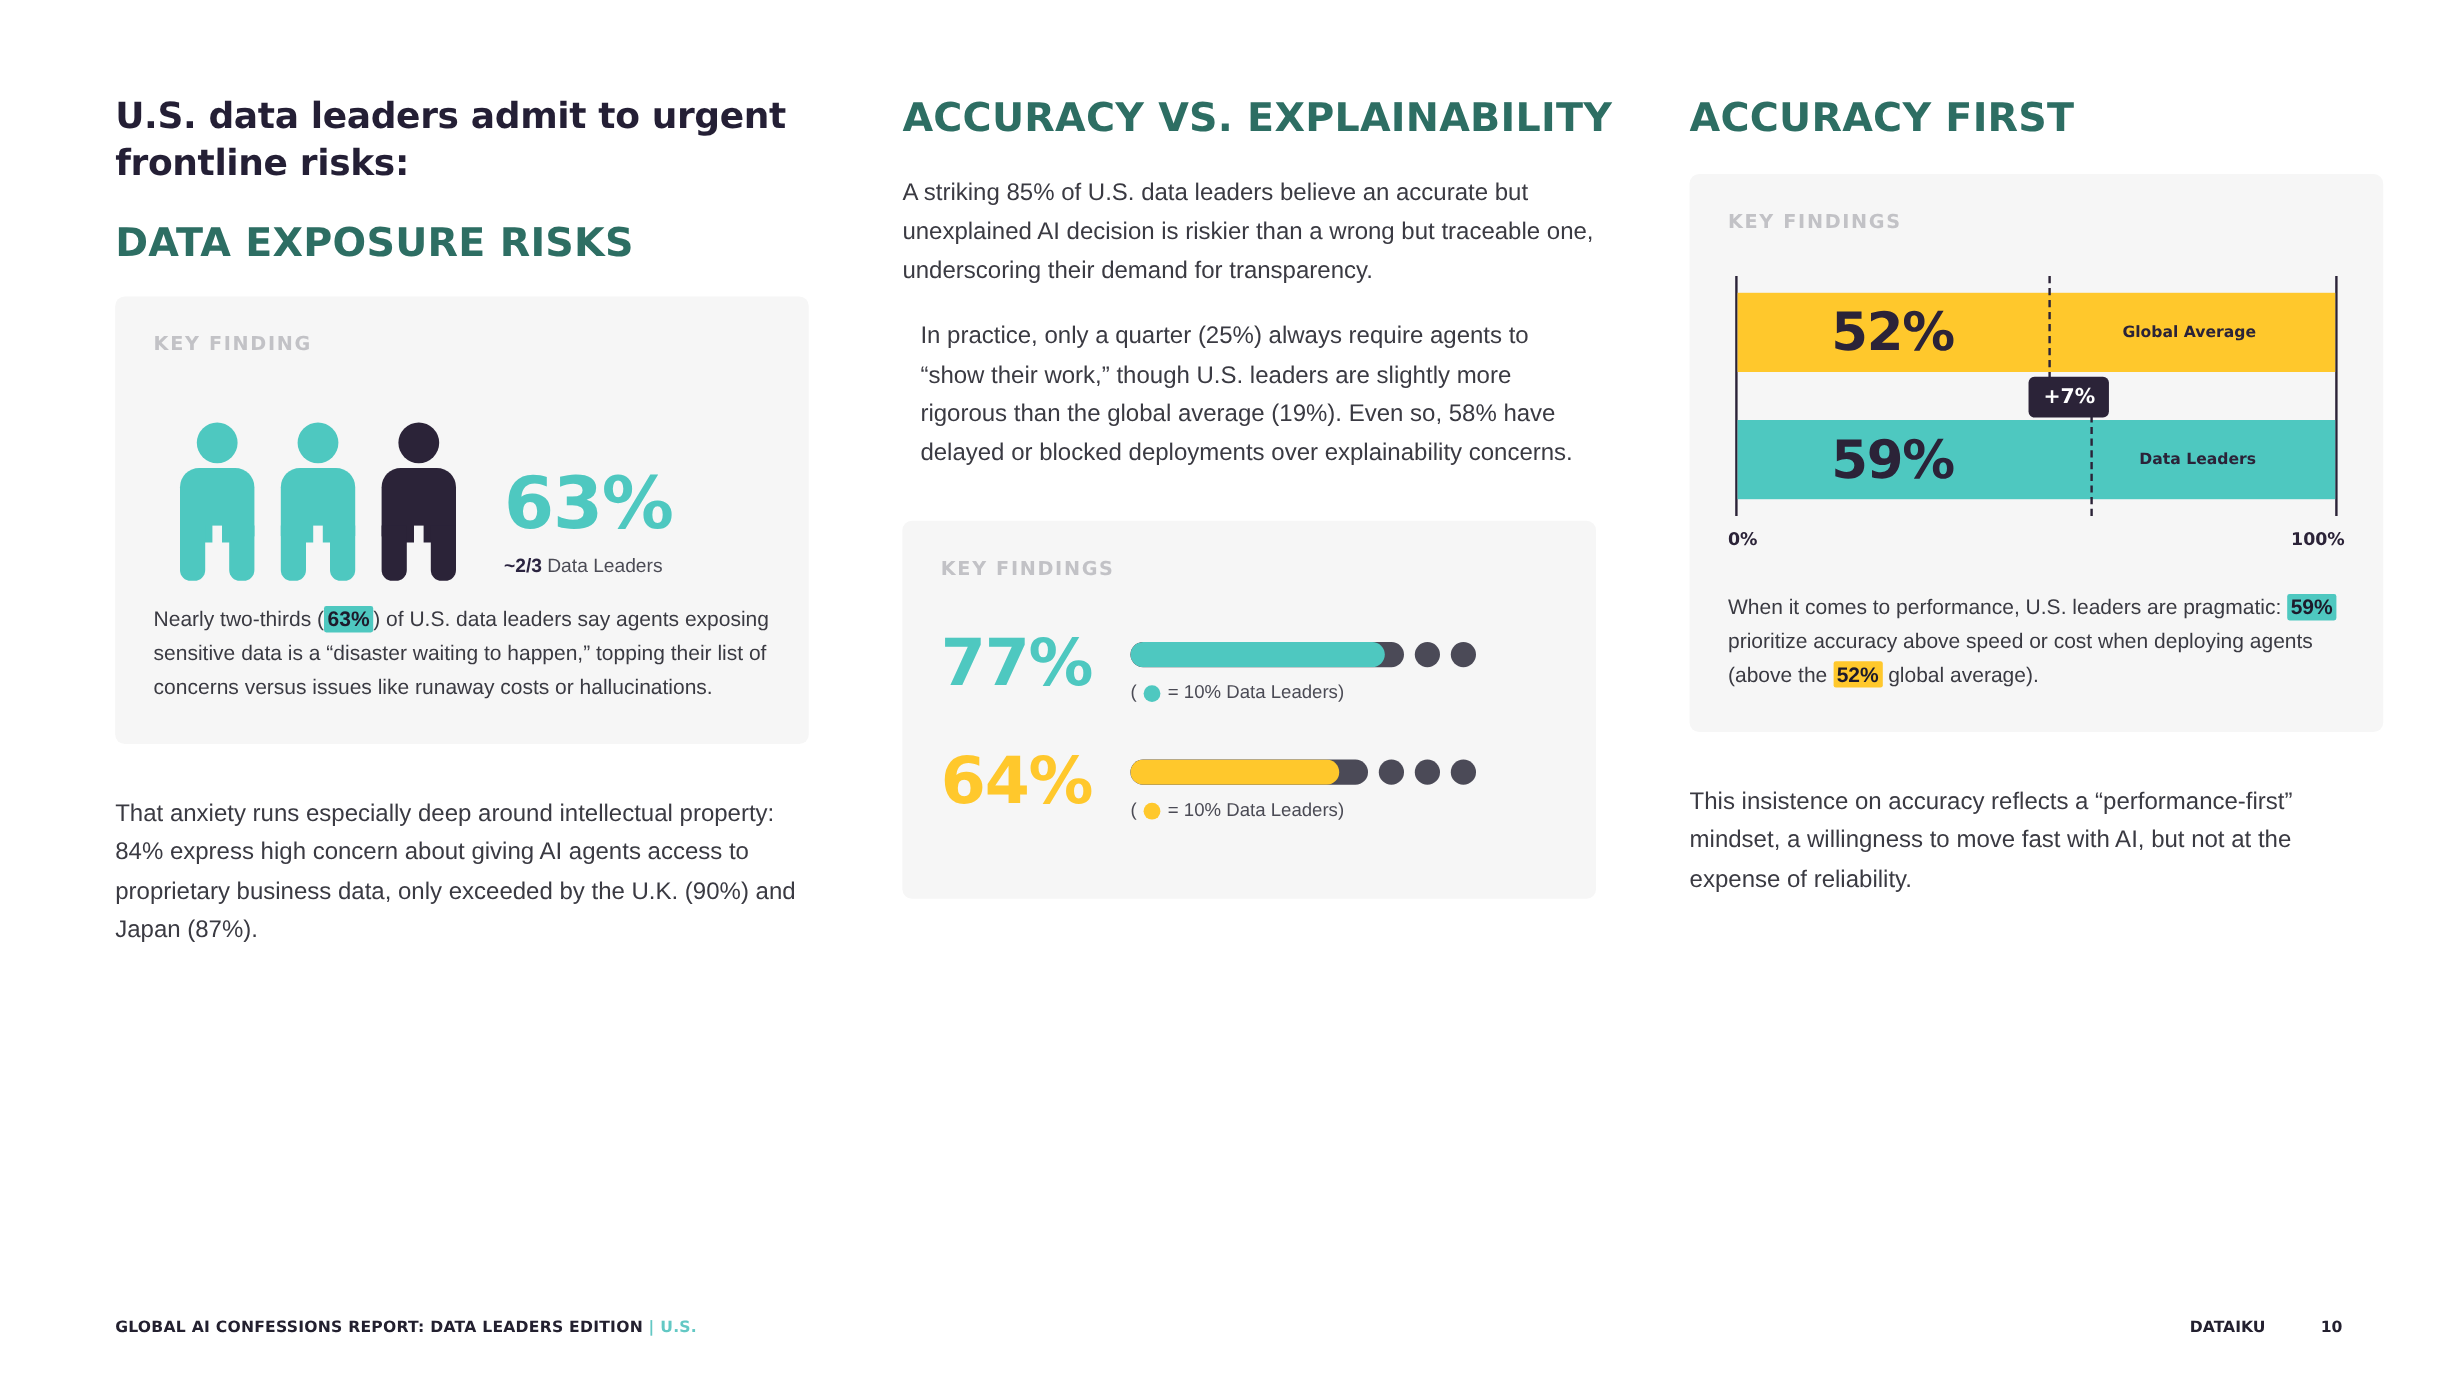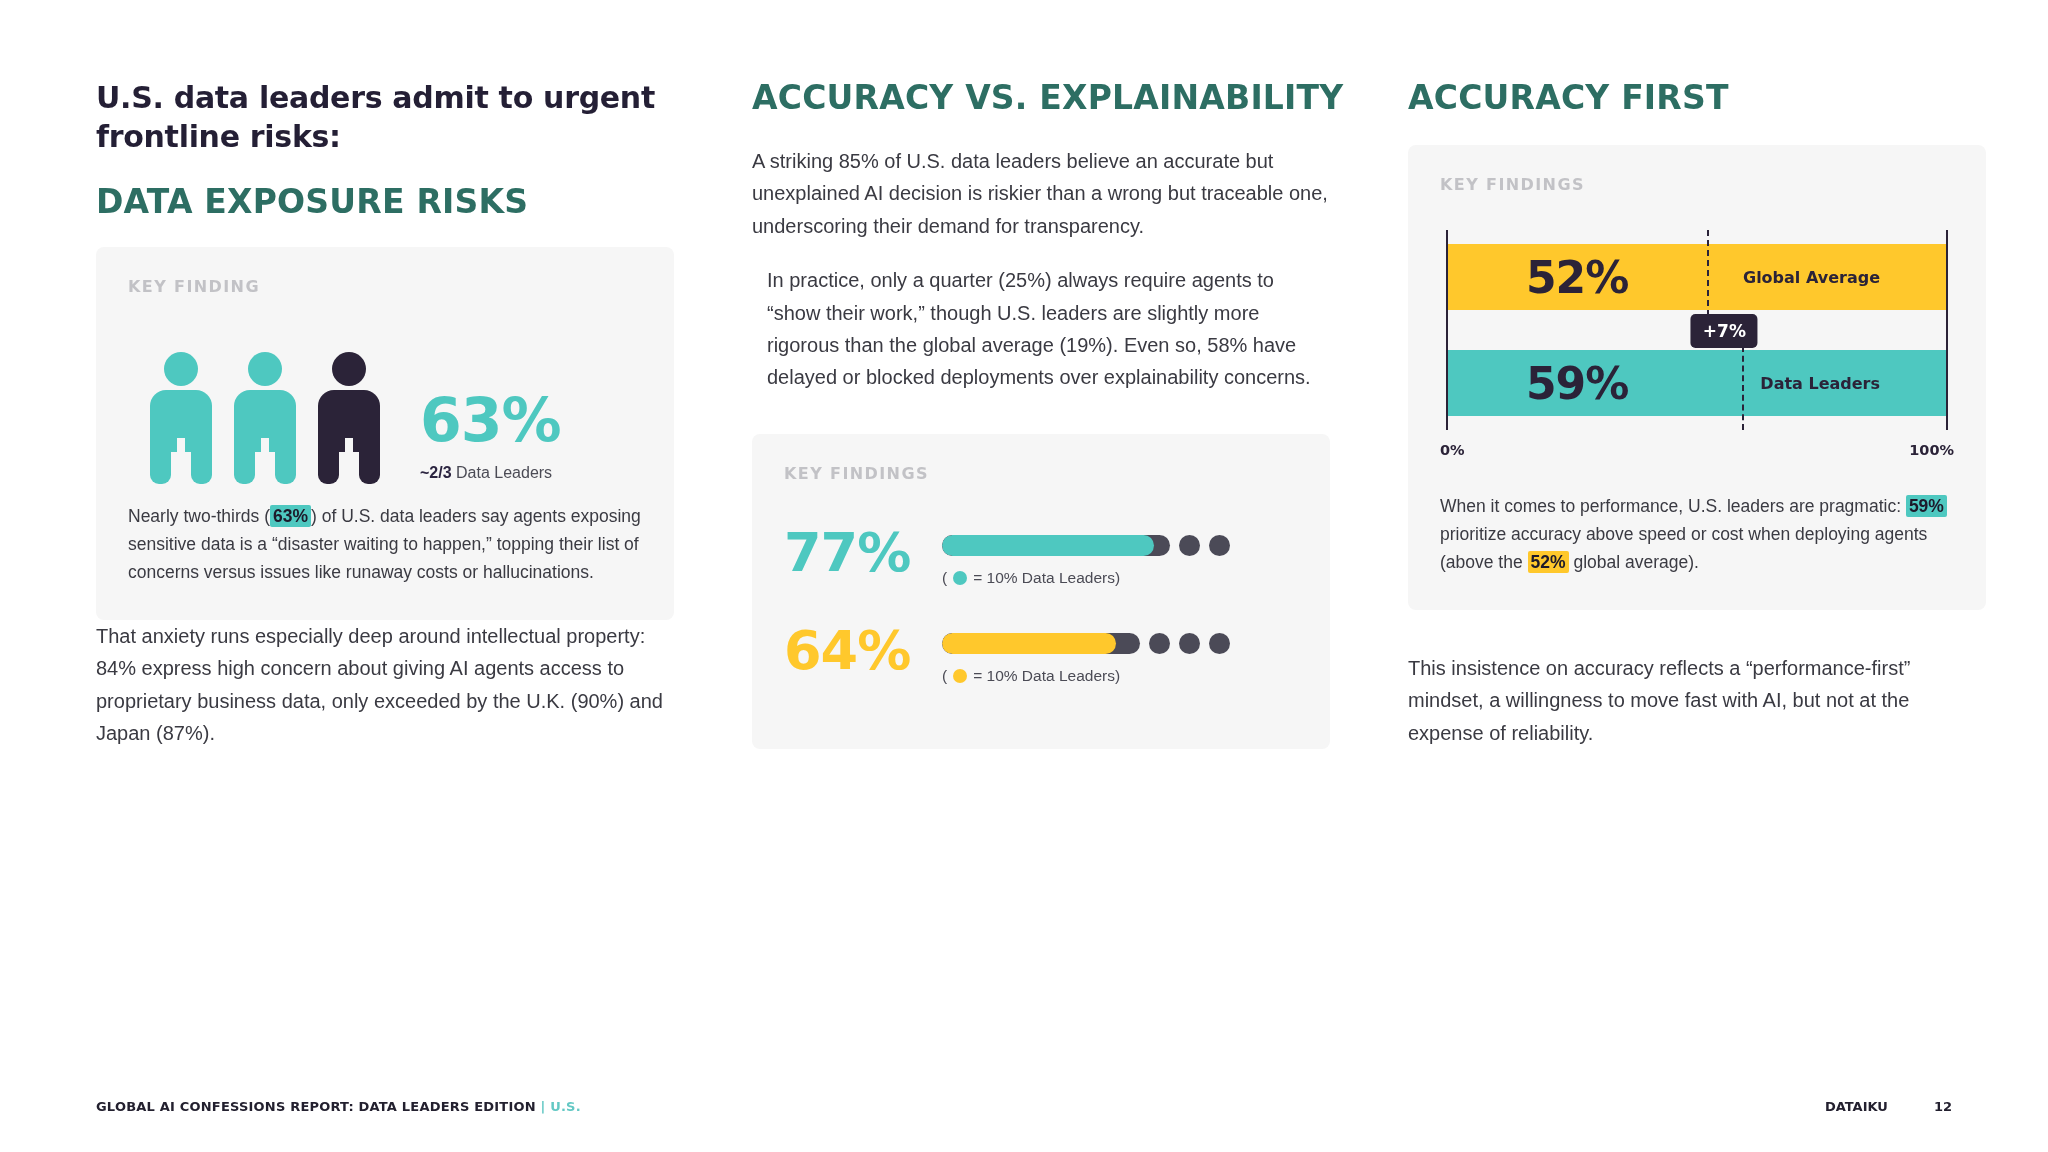--- a/index.html
+++ b/index.html
@@ -237,21 +237,21 @@
     font-family: "DejaVu Sans", sans-serif;
     font-weight: bold;
     font-size: 44px;
     color: #2b2338;
     letter-spacing: -1px;
     margin-left: 78px;
   }
   .cmp-bar .bar-name {
     font-family: "DejaVu Sans", sans-serif;
     font-weight: bold;
-    font-size: 16px;
+    font-size: 13px;
     color: #2b2338;
     margin-left: auto;
     margin-right: 66px;
   }
   .cmp-dash {
     position: absolute;
     top: 0; bottom: 0;
     width: 0;
     border-left: 2.5px dashed #2b2338;
   }
@@ -365,21 +365,21 @@
             <div class="sub">
               <b>~2/3</b>
               <span>Data Leaders</span>
             </div>
           </div>
         </div>
 
         <p class="body-text"><span>Nearly two-thirds (</span><mark class="teal">63%</mark><span>) of U.S. data leaders say agents exposing sensitive data is a “disaster waiting to happen,” topping their list of concerns versus issues like runaway costs or hallucinations.</span></p>
       </div>
 
-      <p class="body-text outside" style="">That anxiety runs especially deep around intellectual property: 84% express high concern about giving AI agents access to proprietary business data, only exceeded by the U.K. (90%) and Japan (87%).</p>
+      <p class="body-text outside" style="margin-top:42px;">That anxiety runs especially deep around intellectual property: 84% express high concern about giving AI agents access to proprietary business data, only exceeded by the U.K. (90%) and Japan (87%).</p>
     </div>
 
     <div class="col col-2">
 
       <h2 class="section-kicker">ACCURACY VS. EXPLAINABILITY</h2>
 
       <p class="body-text outside para">A striking 85% of U.S. data leaders believe an accurate but unexplained AI decision is riskier than a wrong but traceable one, underscoring their demand for transparency.</p>
       <p class="body-text outside para">In practice, only a quarter (25%) always require agents to “show their work,” though U.S. leaders are slightly more rigorous than the global average (19%). Even so, 58% have delayed or blocked deployments over explainability concerns.</p>
 
       <div class="card" style="margin-top:40px;">
@@ -469,17 +469,17 @@
 
   </div>
 
   <div class="footer">
     <div class="footer-left">
       <span>GLOBAL AI CONFESSIONS REPORT: DATA LEADERS EDITION</span>
       <span class="edition">| U.S.</span>
     </div>
     <div class="footer-right">
       <span>DATAIKU</span>
-      <span>12</span>
+      <span>10</span>
     </div>
   </div>
 
 </div>
 
 </body></html>

